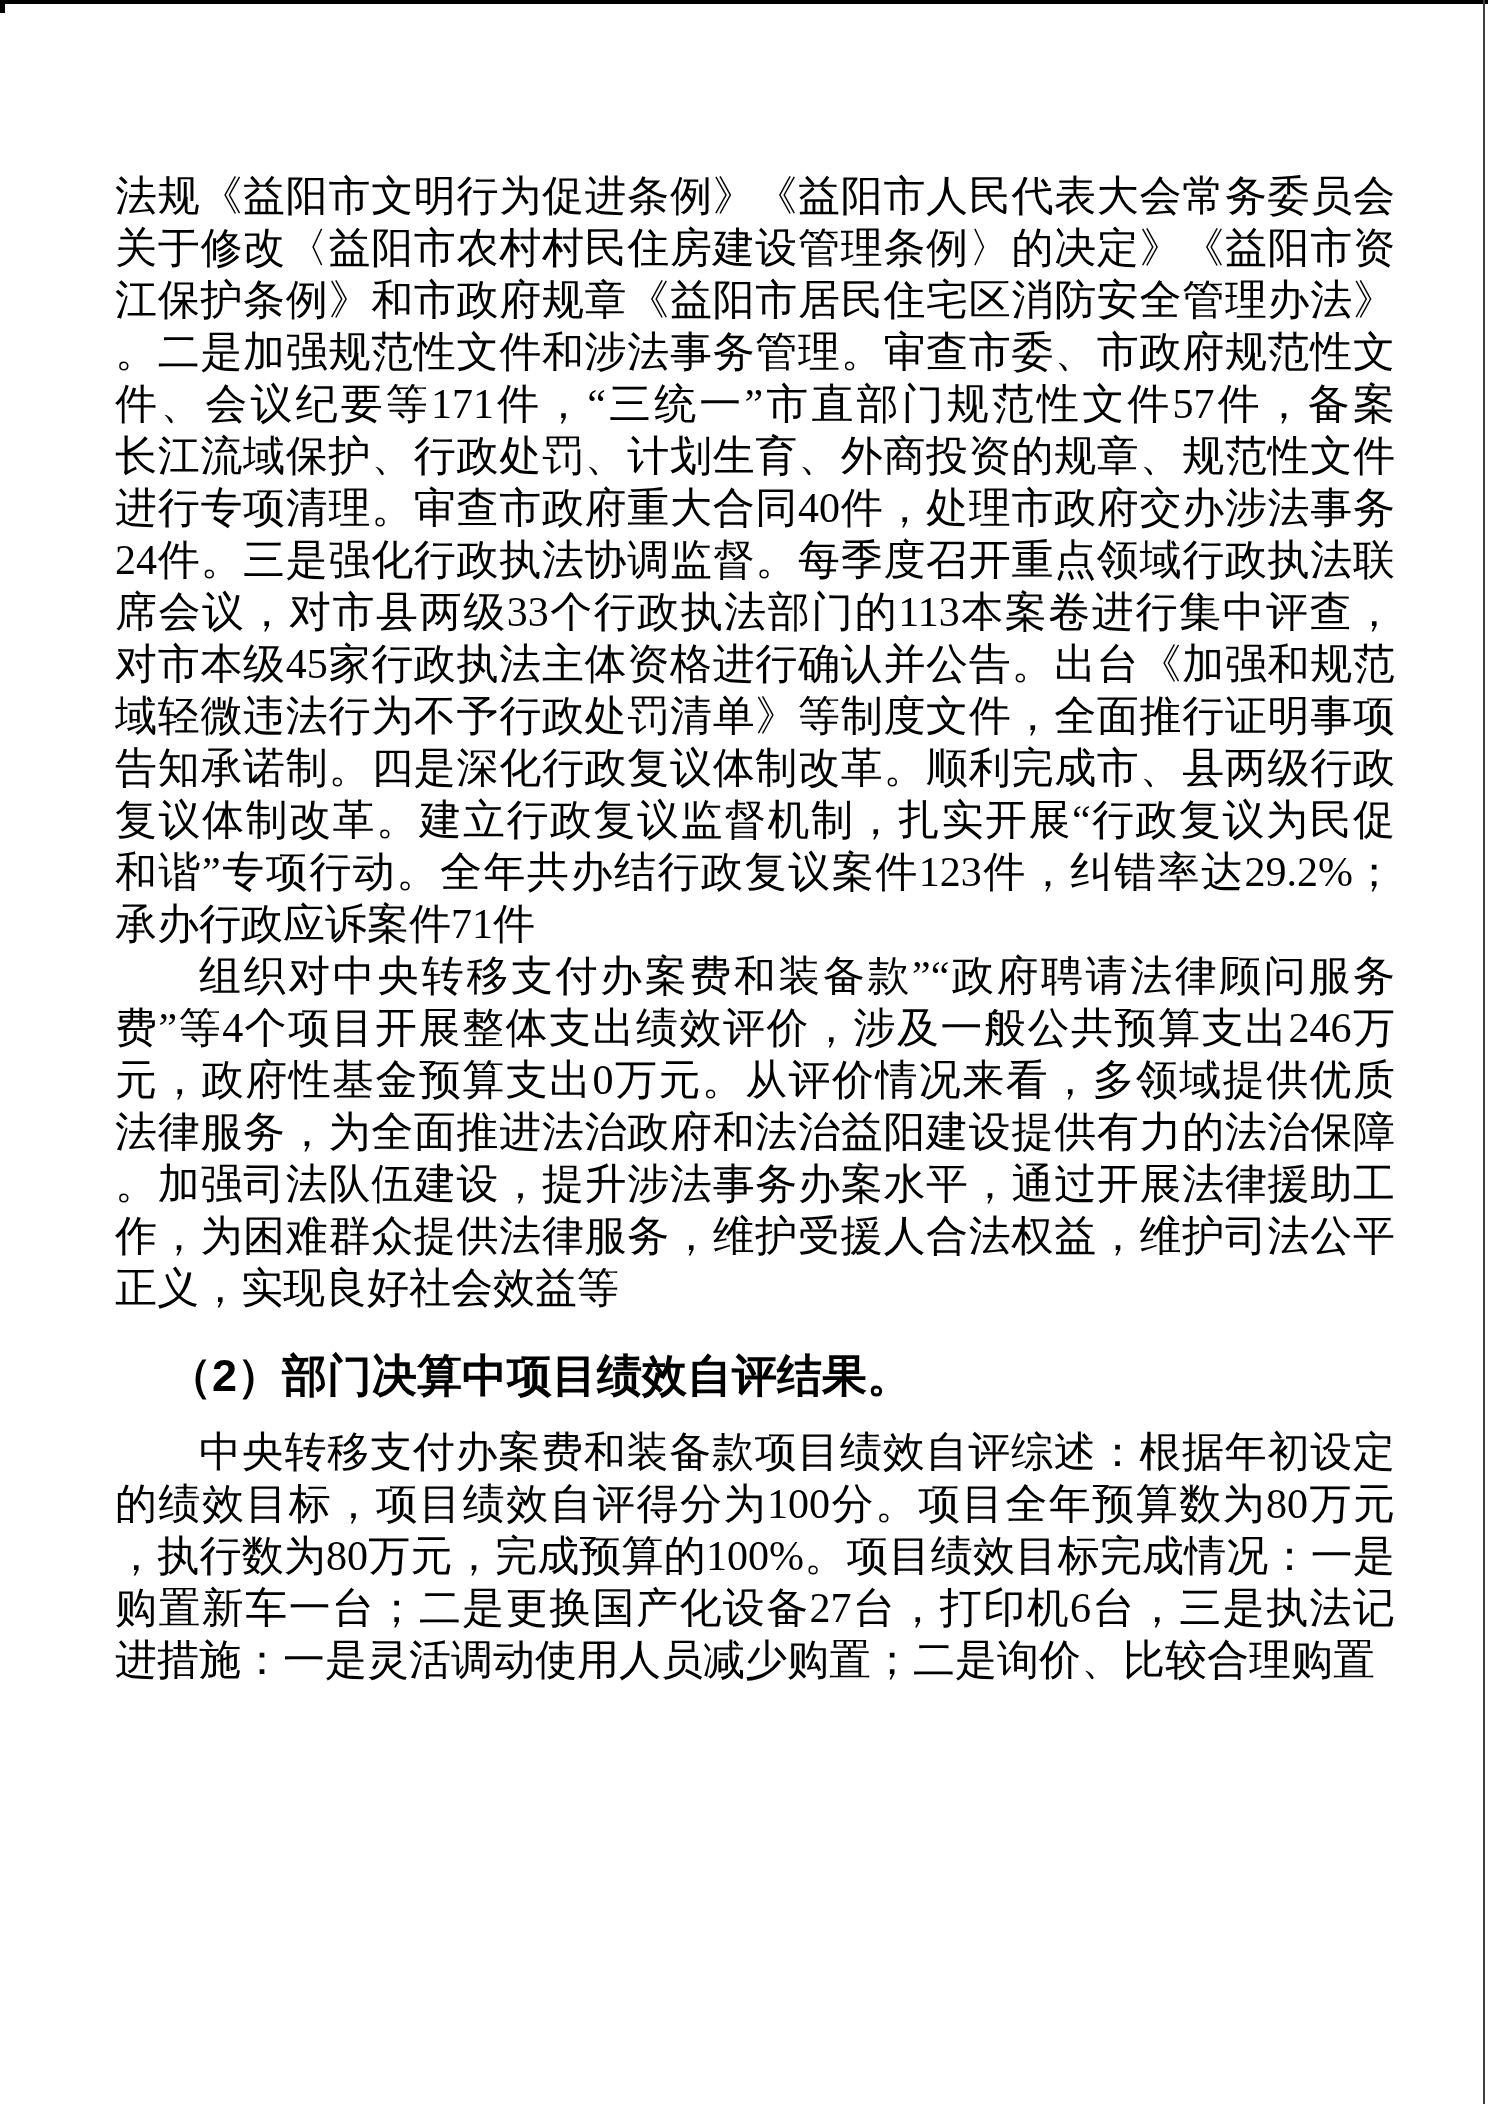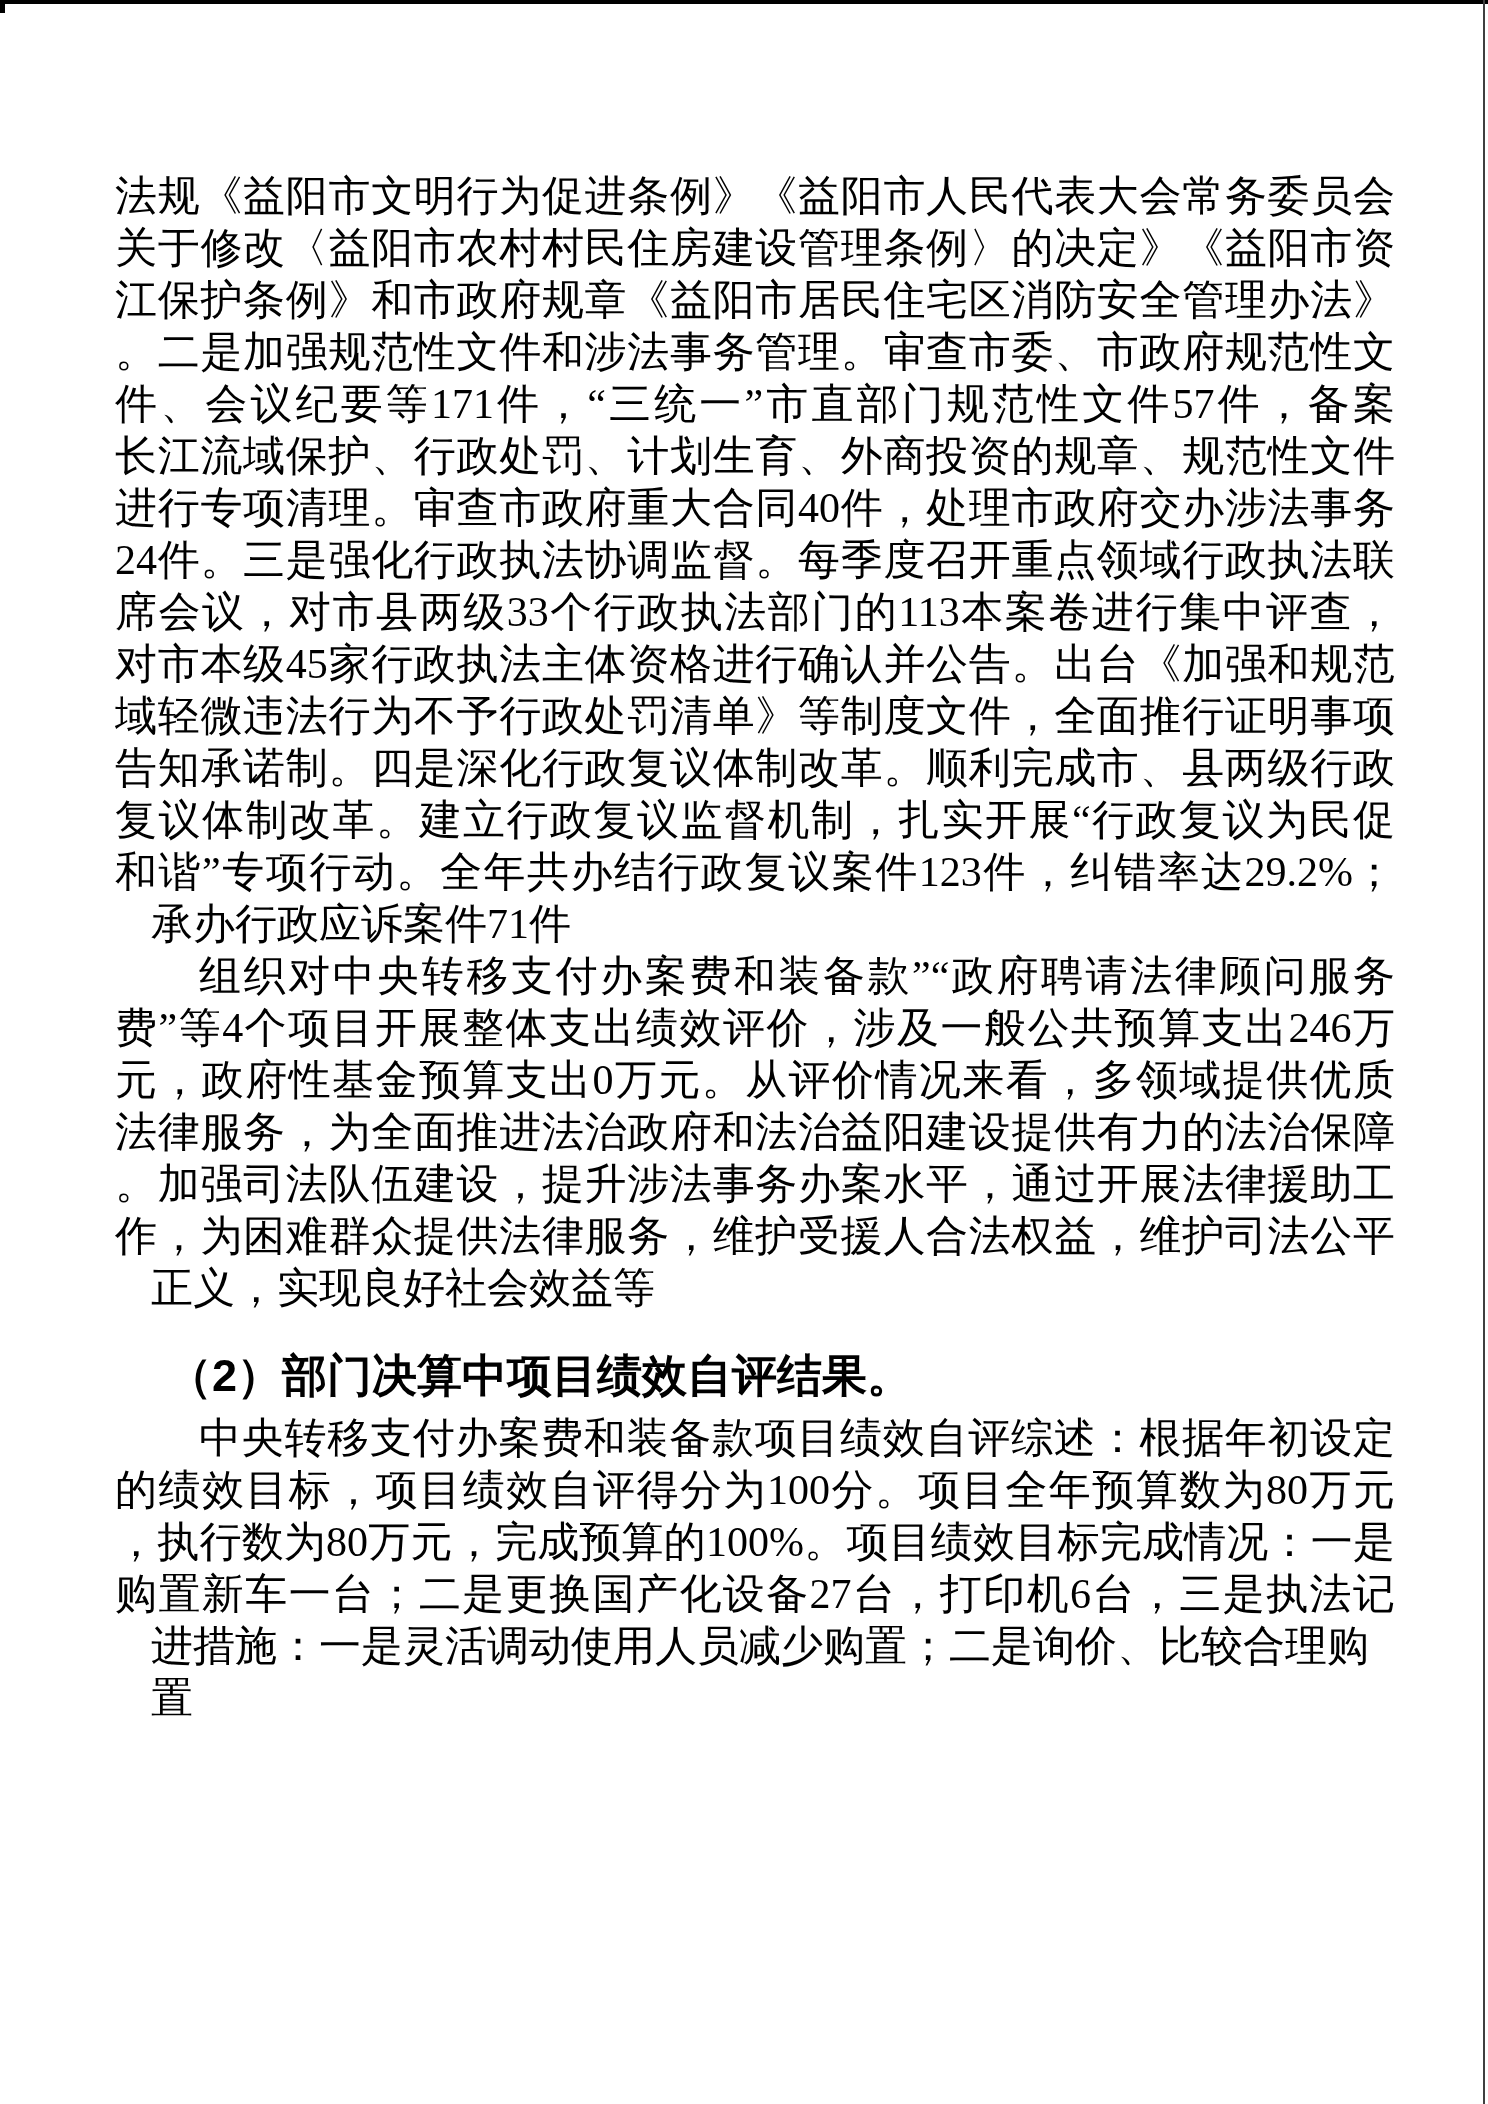--- a/index.html
+++ b/index.html
@@ -39,32 +39,31 @@
     color: #000000;
     letter-spacing: 0;
   }
   .line {
     text-align: justify;
     text-align-last: justify;
   }
   .line.last {
     text-align: left;
     text-align-last: auto;
-    margin-left: 36px;
   }
   .line.indent {
     text-indent: 84px;
   }
   .heading {
     font-family: "Liberation Sans", "DejaVu Sans", sans-serif;
     font-weight: bold;
     font-size: 45px;
     line-height: 60px;
     margin-top: 32px;
-    margin-bottom: 6px;
+    margin-bottom: 20px;
     padding-left: 52px;
   }
 </style>
 </head>
 <body>
 
 <div class="topbar"></div>
 <div class="left-notch"></div>
 <div class="right-line"></div>
 

